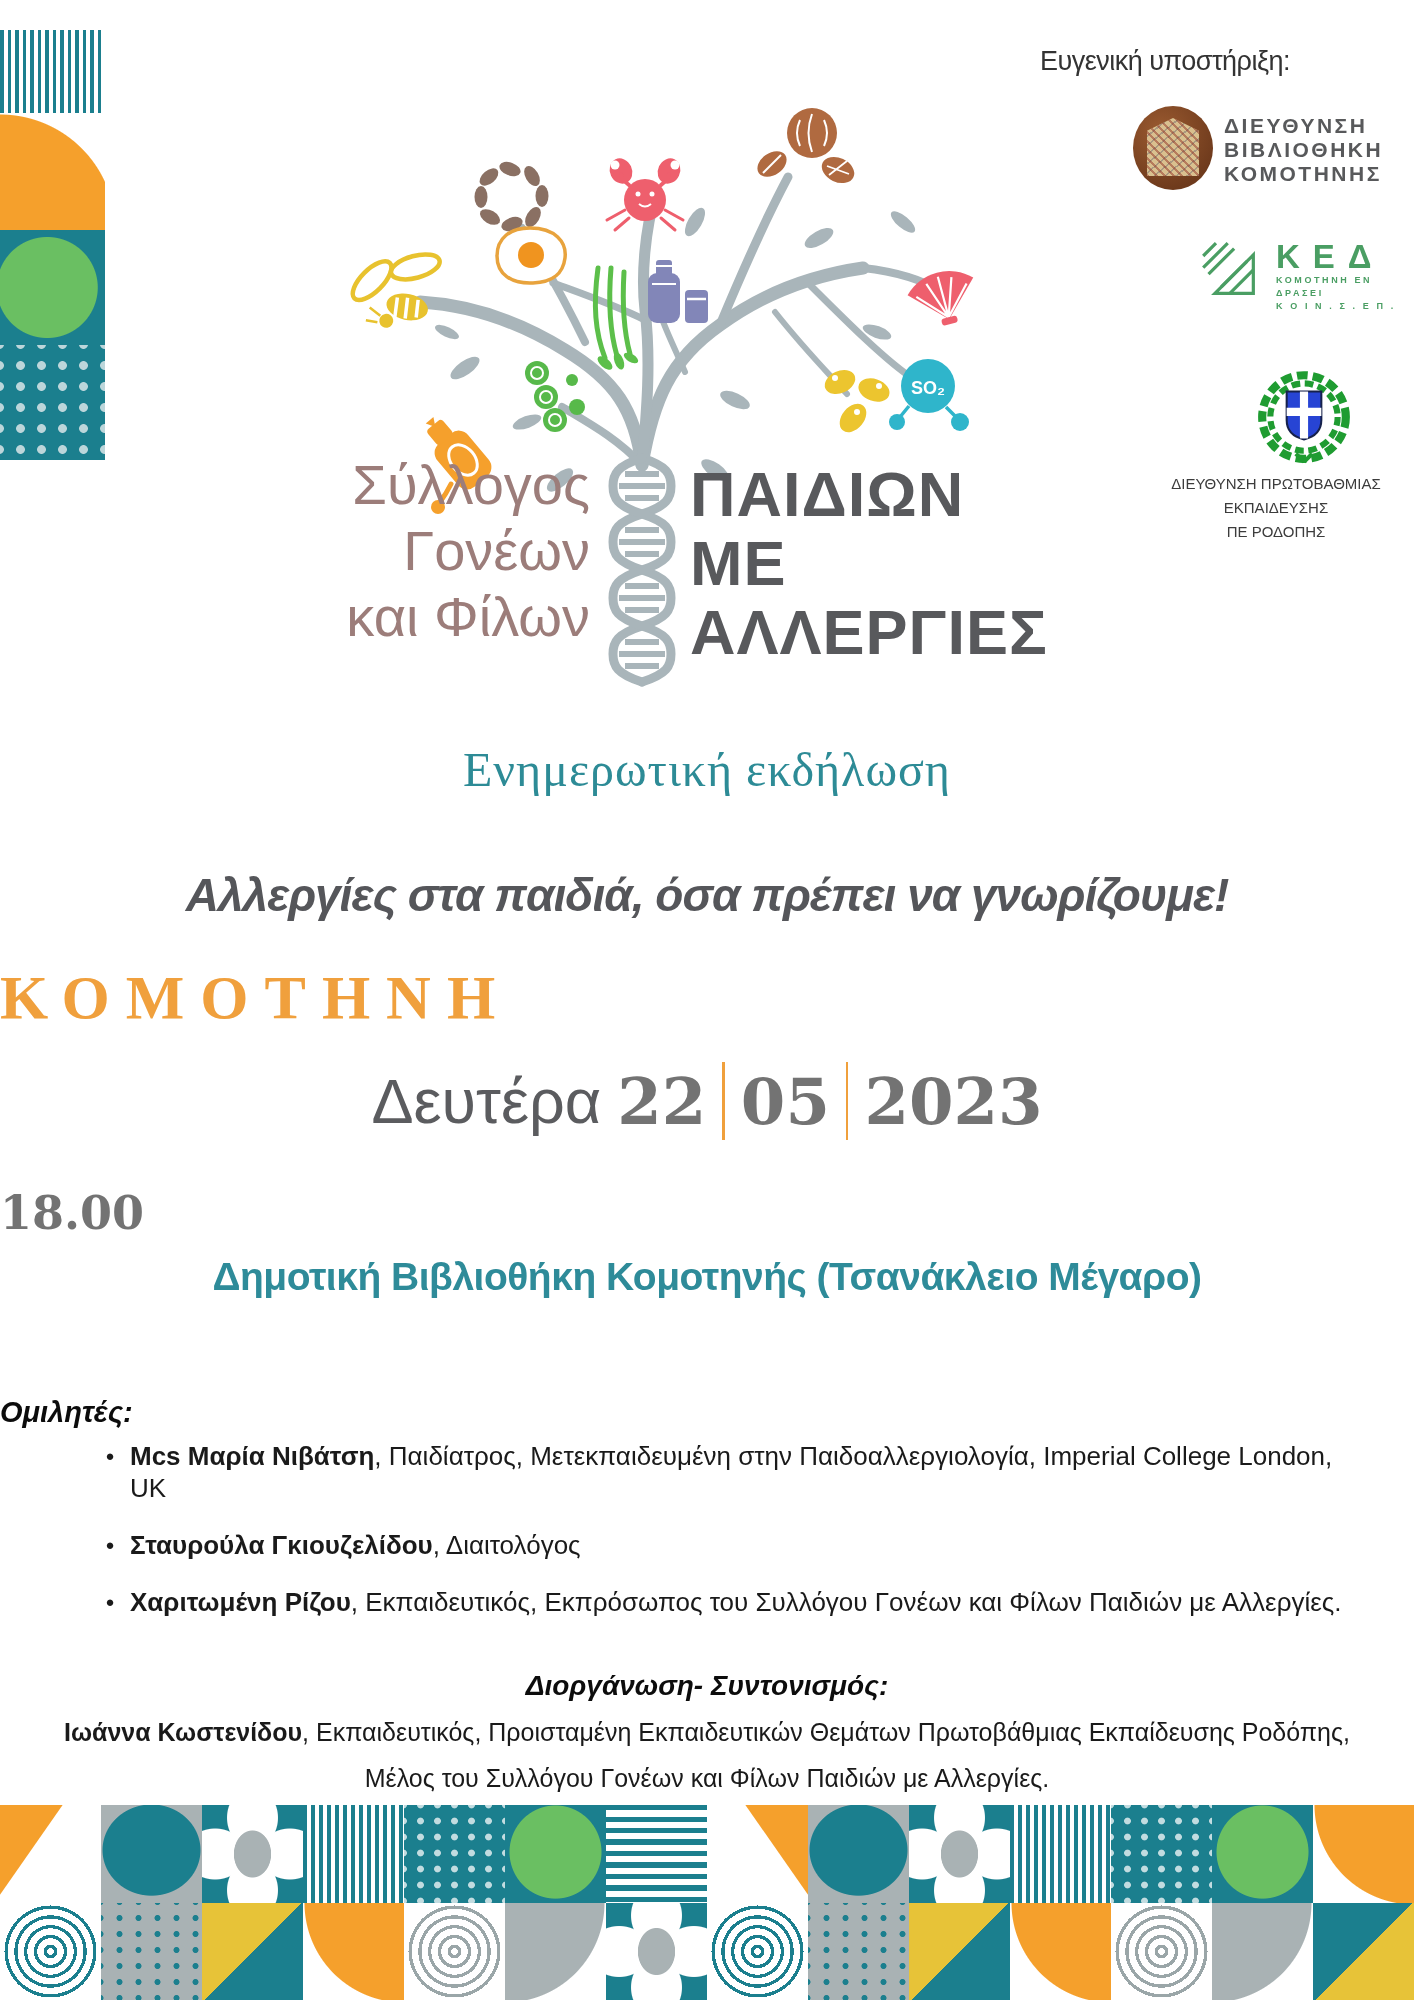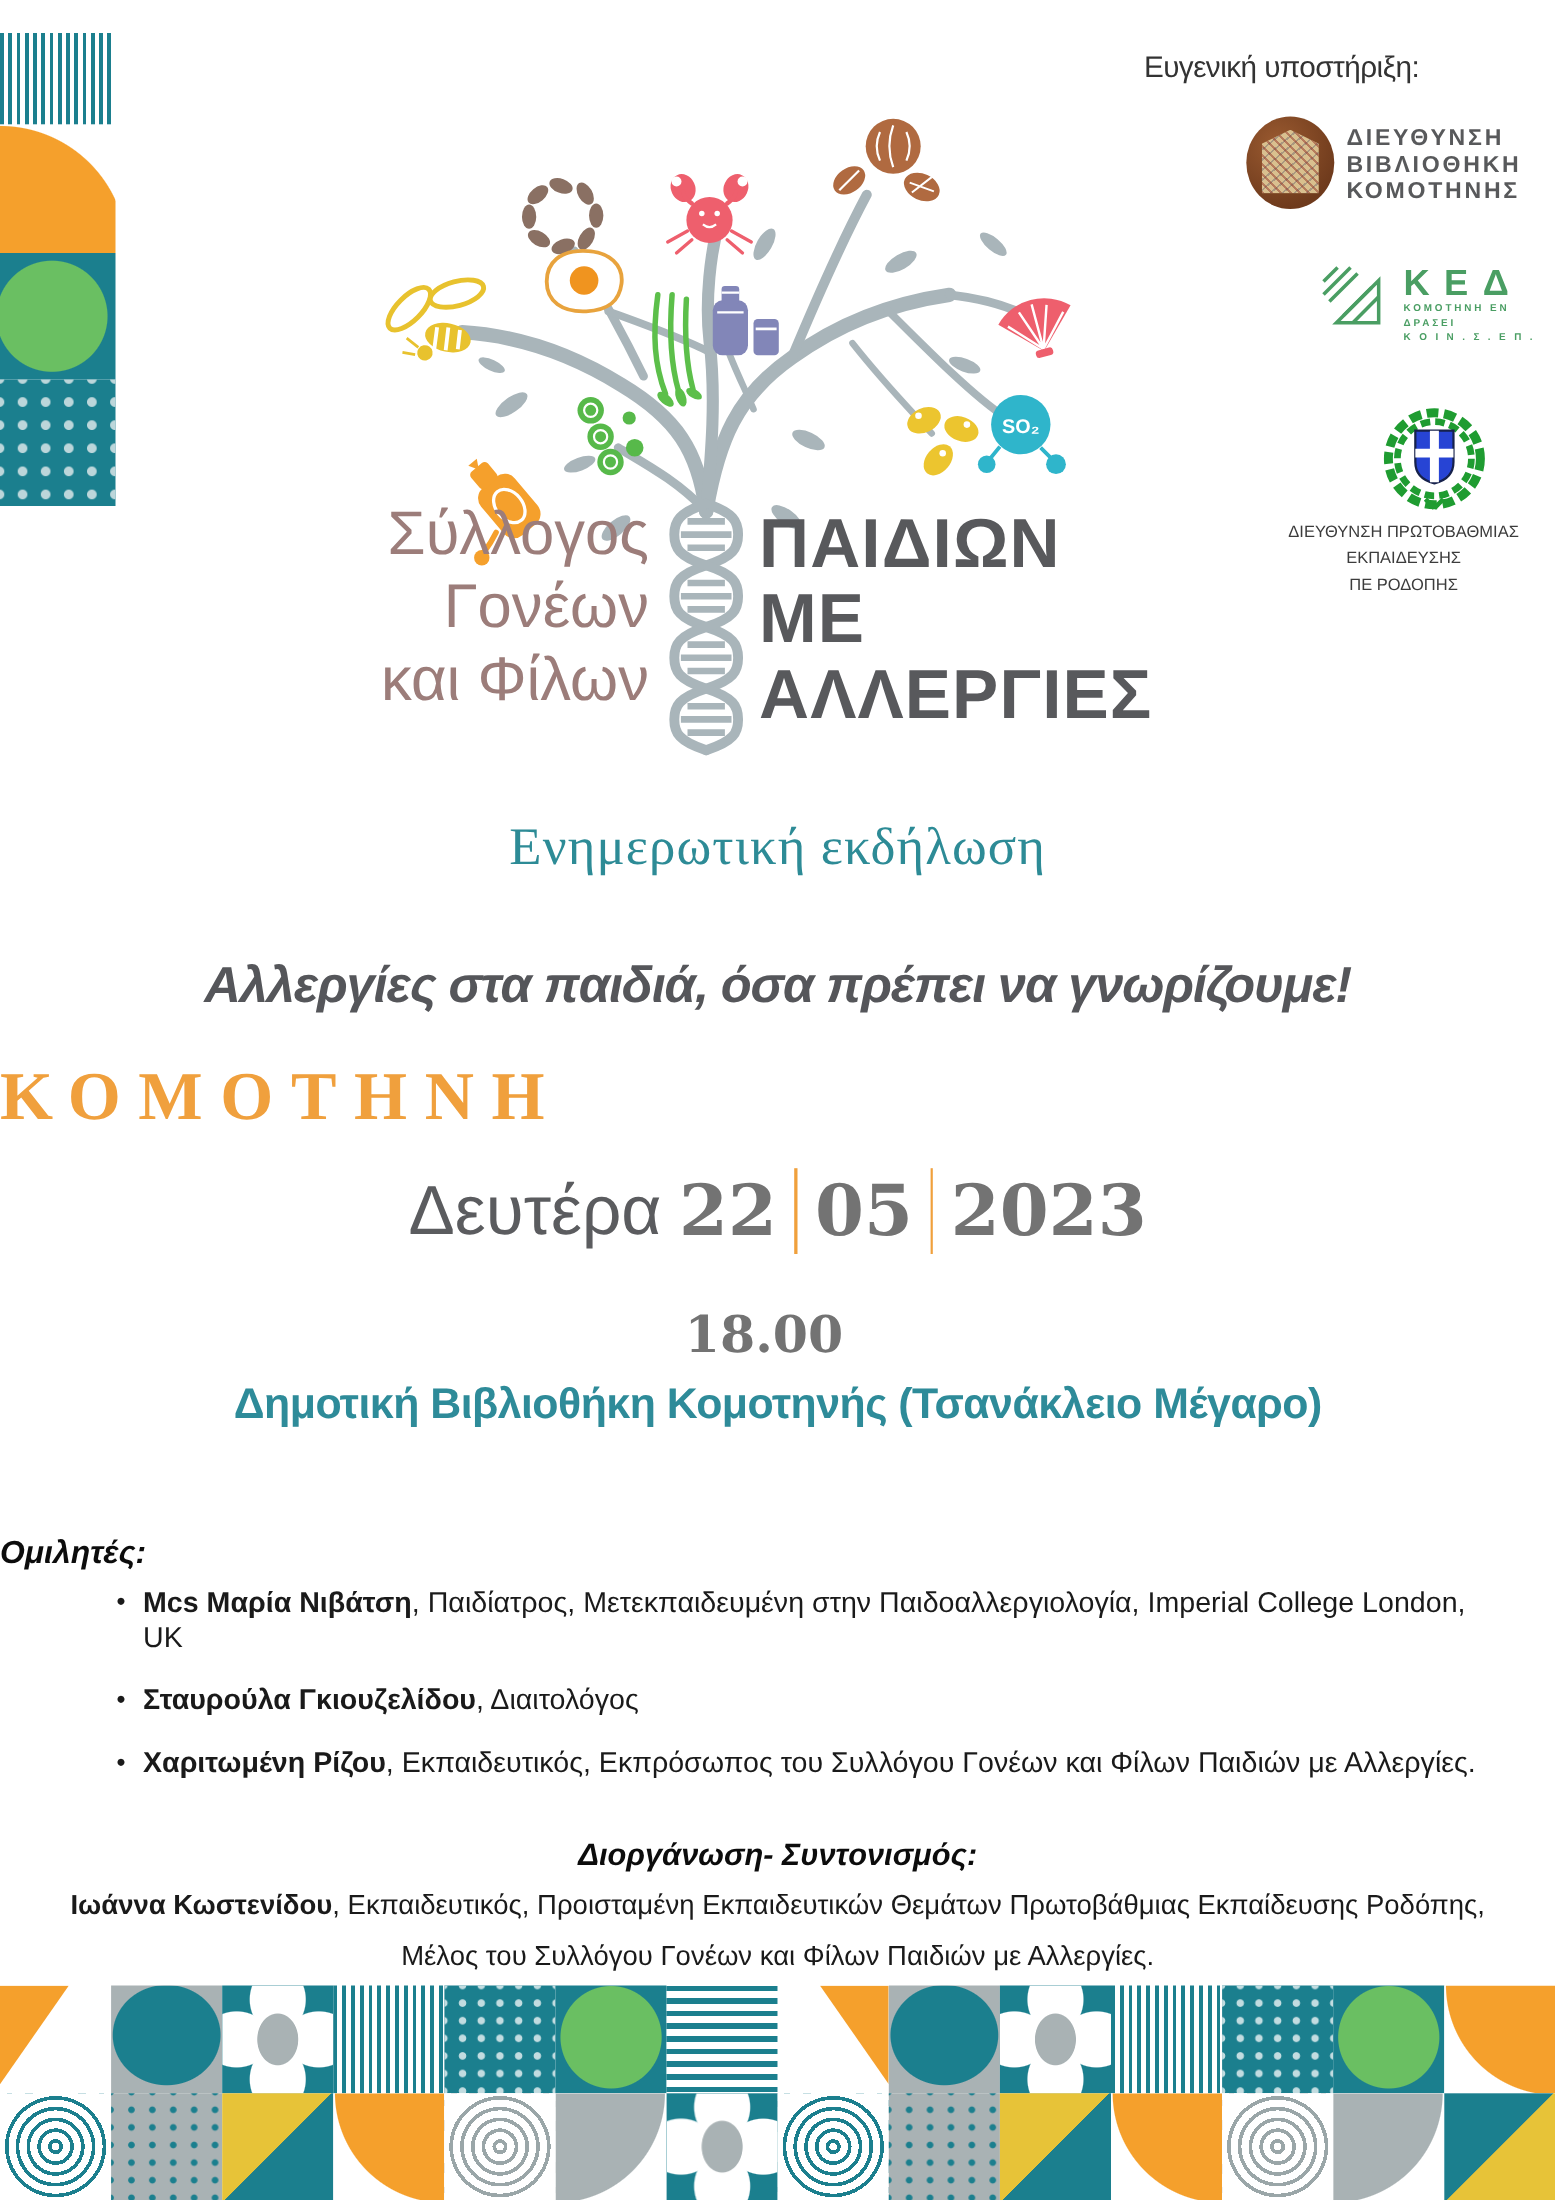--- a/index.html
+++ b/index.html
@@ -53,21 +53,21 @@
     font-weight:bold;font-style:italic;letter-spacing:-1px;color:#55565a}
   .city{left:0;top:962px;width:1414px;text-align:left;
     font-family:"Liberation Serif",serif;font-size:62px;font-weight:bold;
     letter-spacing:16px;color:#f0a03d}
   .date-row{left:0;top:1055px;width:1414px;height:92px;display:flex;
     justify-content:center;align-items:center;gap:16px}
   .weekday{font-size:63px;color:#5b5c5f}
   .script{font-family:"DejaVu Serif",serif;font-weight:bold;color:#737373}
   .datenum{font-size:64px}
   .datebar{width:2.5px;height:78px;background:#f0a03c}
-  .time{left:0;top:1186px;width:1389px;text-align:center;font-size:46px}
+  .time{left:0;top:1186px;width:1389px;text-align:left;font-size:46px}
   .venue{left:0;top:1255px;width:1414px;text-align:center;font-size:39px;
     font-weight:bold;color:#2e8b99;letter-spacing:-.5px}
 
   
   .spk-heading{left:0;top:1396px;width:1414px;text-align:left;font-size:29px;
     font-weight:bold;font-style:italic;color:#0c0c0c}
   .bullets{left:90px;top:1440px;width:1280px}
   .bullet-row{display:flex;align-items:flex-start;margin-bottom:25px;font-size:26px;
     line-height:32px;color:#1a1a1a}
   .dot{width:40px;flex:0 0 40px;text-align:center;font-size:15px;line-height:32px}

